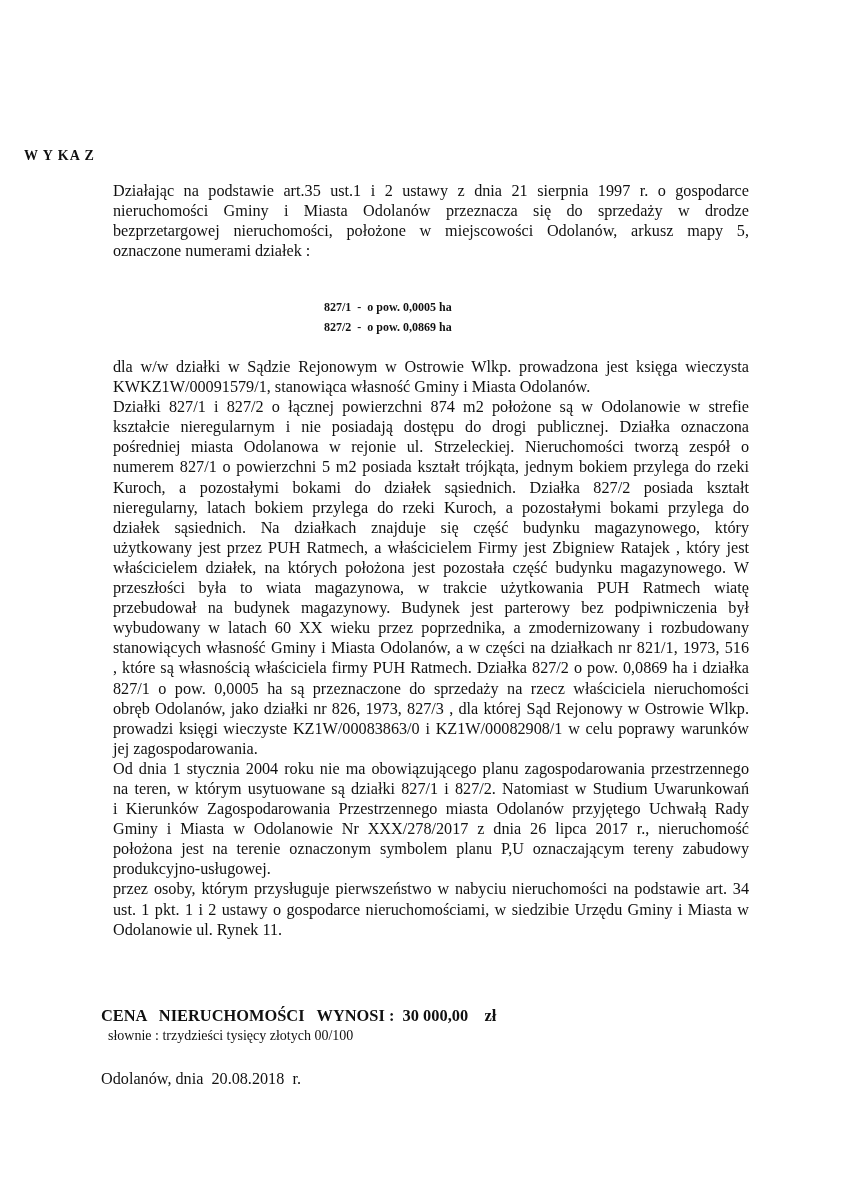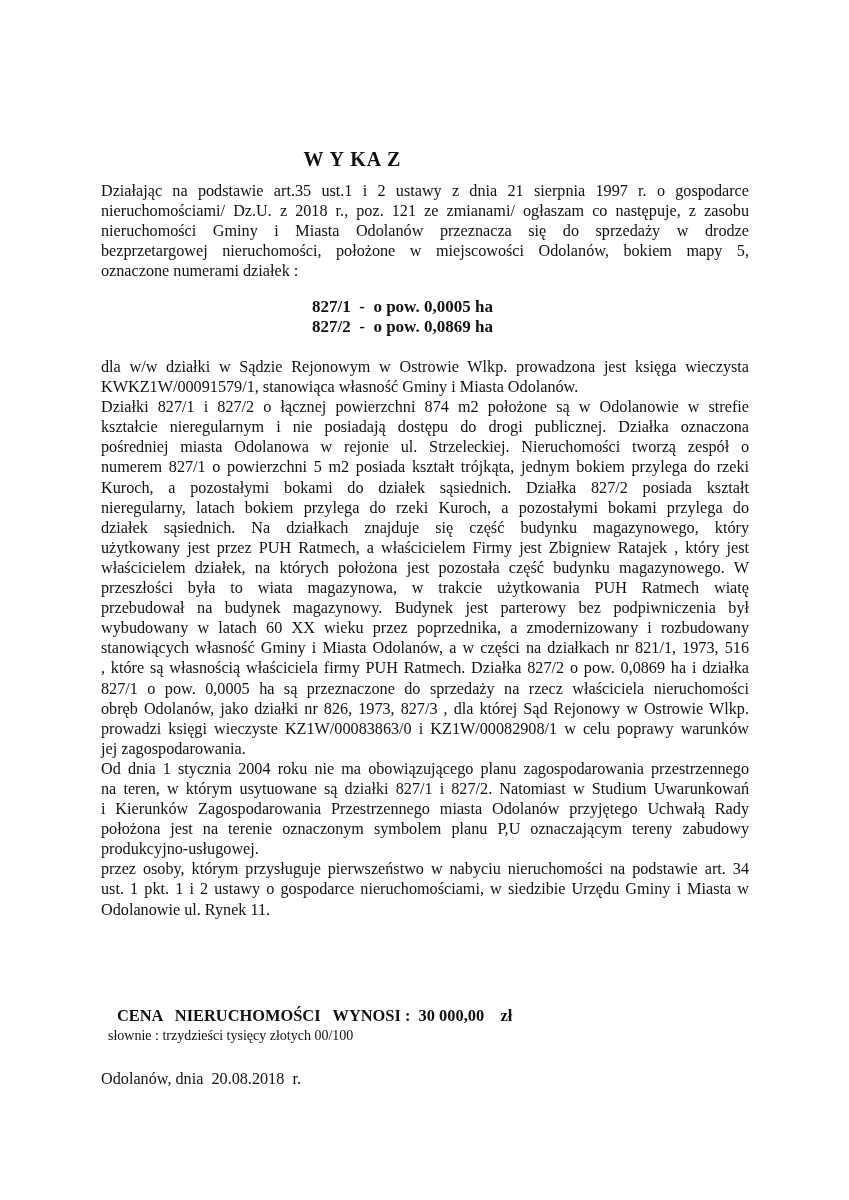--- a/index.html
+++ b/index.html
@@ -1,40 +1,39 @@
 <!DOCTYPE html>
 <html><head>
 <meta charset="utf-8">
 <style>
   html, body { margin: 0; padding: 0; background: #ffffff; }
   body { width: 849px; height: 1200px; position: relative; overflow: hidden;
          font-family: "Liberation Serif", serif; color: #111111; }
   .page { position: absolute; left: 0; top: 0; width: 849px; height: 1200px; }
-  .title { position: absolute; top: 148px; left: 0; width: 681px; text-align: center;
-           font-weight: bold; font-size: 20px; letter-spacing: 1px; padding-left: 24px; box-sizing: border-box; }
+  .title { position: absolute; top: 148px; left: 0; width: 681px; 
+           font-weight: bold; font-size: 14px; letter-spacing: 1px; padding-left: 24px; box-sizing: border-box; }
   .block { position: absolute; left: 101px; width: 648px; font-size: 16.2px; line-height: 20.1px; }
-  .line { display: block; white-space: nowrap; height: 20.1px; }
+  .line { display: block; white-space: nowrap; height: 20.1px; margin-left: 12px; }
   .just { text-align: justify; text-align-last: justify; white-space: normal; }
-  .plots { position: absolute; left: 312px; top: 297px; font-weight: bold; font-size: 17px; line-height: 20px; }
+  .plots { position: absolute; left: 312px; top: 297px; font-weight: bold; font-size: 12px; line-height: 20px; }
   .plots .line { white-space: pre; }
-  .price { position: absolute; left: 101px; top: 1006px; font-weight: bold; font-size: 16.4px; white-space: pre; margin-left: 16px; }
+  .price { position: absolute; left: 101px; top: 1006px; font-weight: bold; font-size: 16.4px; white-space: pre; }
   .words { position: absolute; left: 108px; top: 1028px; font-size: 14px; }
   .date { position: absolute; left: 101px; top: 1070px; font-size: 16.2px; white-space: pre; }
 </style>
 </head>
 <body>
 
 <div class="page">
   <div class="title">W Y KA Z</div>
 
   <div class="block" style="top:181px;">
     <span class="line just">Działając na podstawie art.35 ust.1 i 2 ustawy z dnia 21 sierpnia 1997 r. o gospodarce</span>
-    <span class="line just">nieruchomościami/ Dz.U. z 2018 r., poz. 121 ze zmianami/ ogłaszam co następuje, z zasobu</span>
     <span class="line just">nieruchomości Gminy i Miasta Odolanów przeznacza się do sprzedaży w drodze</span>
-    <span class="line just">bezprzetargowej nieruchomości, położone w miejscowości Odolanów, bokiem mapy 5,</span>
+    <span class="line just">bezprzetargowej nieruchomości, położone w miejscowości Odolanów, arkusz mapy 5,</span>
     <span class="line">oznaczone numerami działek :</span>
   </div>
 
   <div class="plots">
     <span class="line">827/1  -  o pow. 0,0005 ha</span>
     <span class="line">827/2  -  o pow. 0,0869 ha</span>
   </div>
 
   <div class="block" style="top:357px;" id="body-block">
       <span class="line just">dla w/w  działki w Sądzie Rejonowym w Ostrowie Wlkp. prowadzona jest księga wieczysta</span>
@@ -53,20 +52,21 @@
       <span class="line just">wybudowany w latach 60  XX wieku przez poprzednika, a zmodernizowany i rozbudowany</span>
       <span class="line just">stanowiących własność Gminy i Miasta Odolanów, a w części na działkach nr 821/1, 1973, 516</span>
       <span class="line just">, które są własnością właściciela firmy PUH  Ratmech. Działka 827/2 o pow. 0,0869 ha i działka</span>
       <span class="line just">827/1 o pow. 0,0005 ha są przeznaczone do sprzedaży na rzecz właściciela nieruchomości</span>
       <span class="line just">obręb Odolanów, jako działki nr 826, 1973, 827/3 , dla której Sąd Rejonowy w Ostrowie Wlkp.</span>
       <span class="line just">prowadzi księgi wieczyste KZ1W/00083863/0 i KZ1W/00082908/1 w celu poprawy warunków</span>
       <span class="line">jej zagospodarowania.</span>
       <span class="line just">Od dnia 1 stycznia 2004 roku nie ma obowiązującego planu zagospodarowania przestrzennego</span>
       <span class="line just">na teren, w którym usytuowane są działki 827/1 i 827/2. Natomiast w Studium Uwarunkowań</span>
       <span class="line just">i Kierunków Zagospodarowania  Przestrzennego miasta Odolanów przyjętego Uchwałą Rady</span>
+      <span class="line just">Gminy i Miasta w Odolanowie Nr XXX/278/2017 z dnia 26 lipca 2017 r.,  nieruchomość</span>
       <span class="line just">położona jest na terenie oznaczonym symbolem planu P,U oznaczającym tereny zabudowy</span>
       <span class="line">produkcyjno-usługowej.</span>
       <span class="line just">przez osoby, którym przysługuje pierwszeństwo w nabyciu nieruchomości na podstawie art. 34</span>
       <span class="line just">ust. 1 pkt. 1 i 2 ustawy o gospodarce nieruchomościami, w siedzibie Urzędu Gminy i Miasta w</span>
       <span class="line">Odolanowie ul. Rynek 11.</span>
     </div>
 
   <div class="price">CENA   NIERUCHOMOŚCI   WYNOSI :  30 000,00    zł</div>
   <div class="words">słownie : trzydzieści tysięcy złotych 00/100</div>
   <div class="date">Odolanów, dnia  20.08.2018  r.</div>

